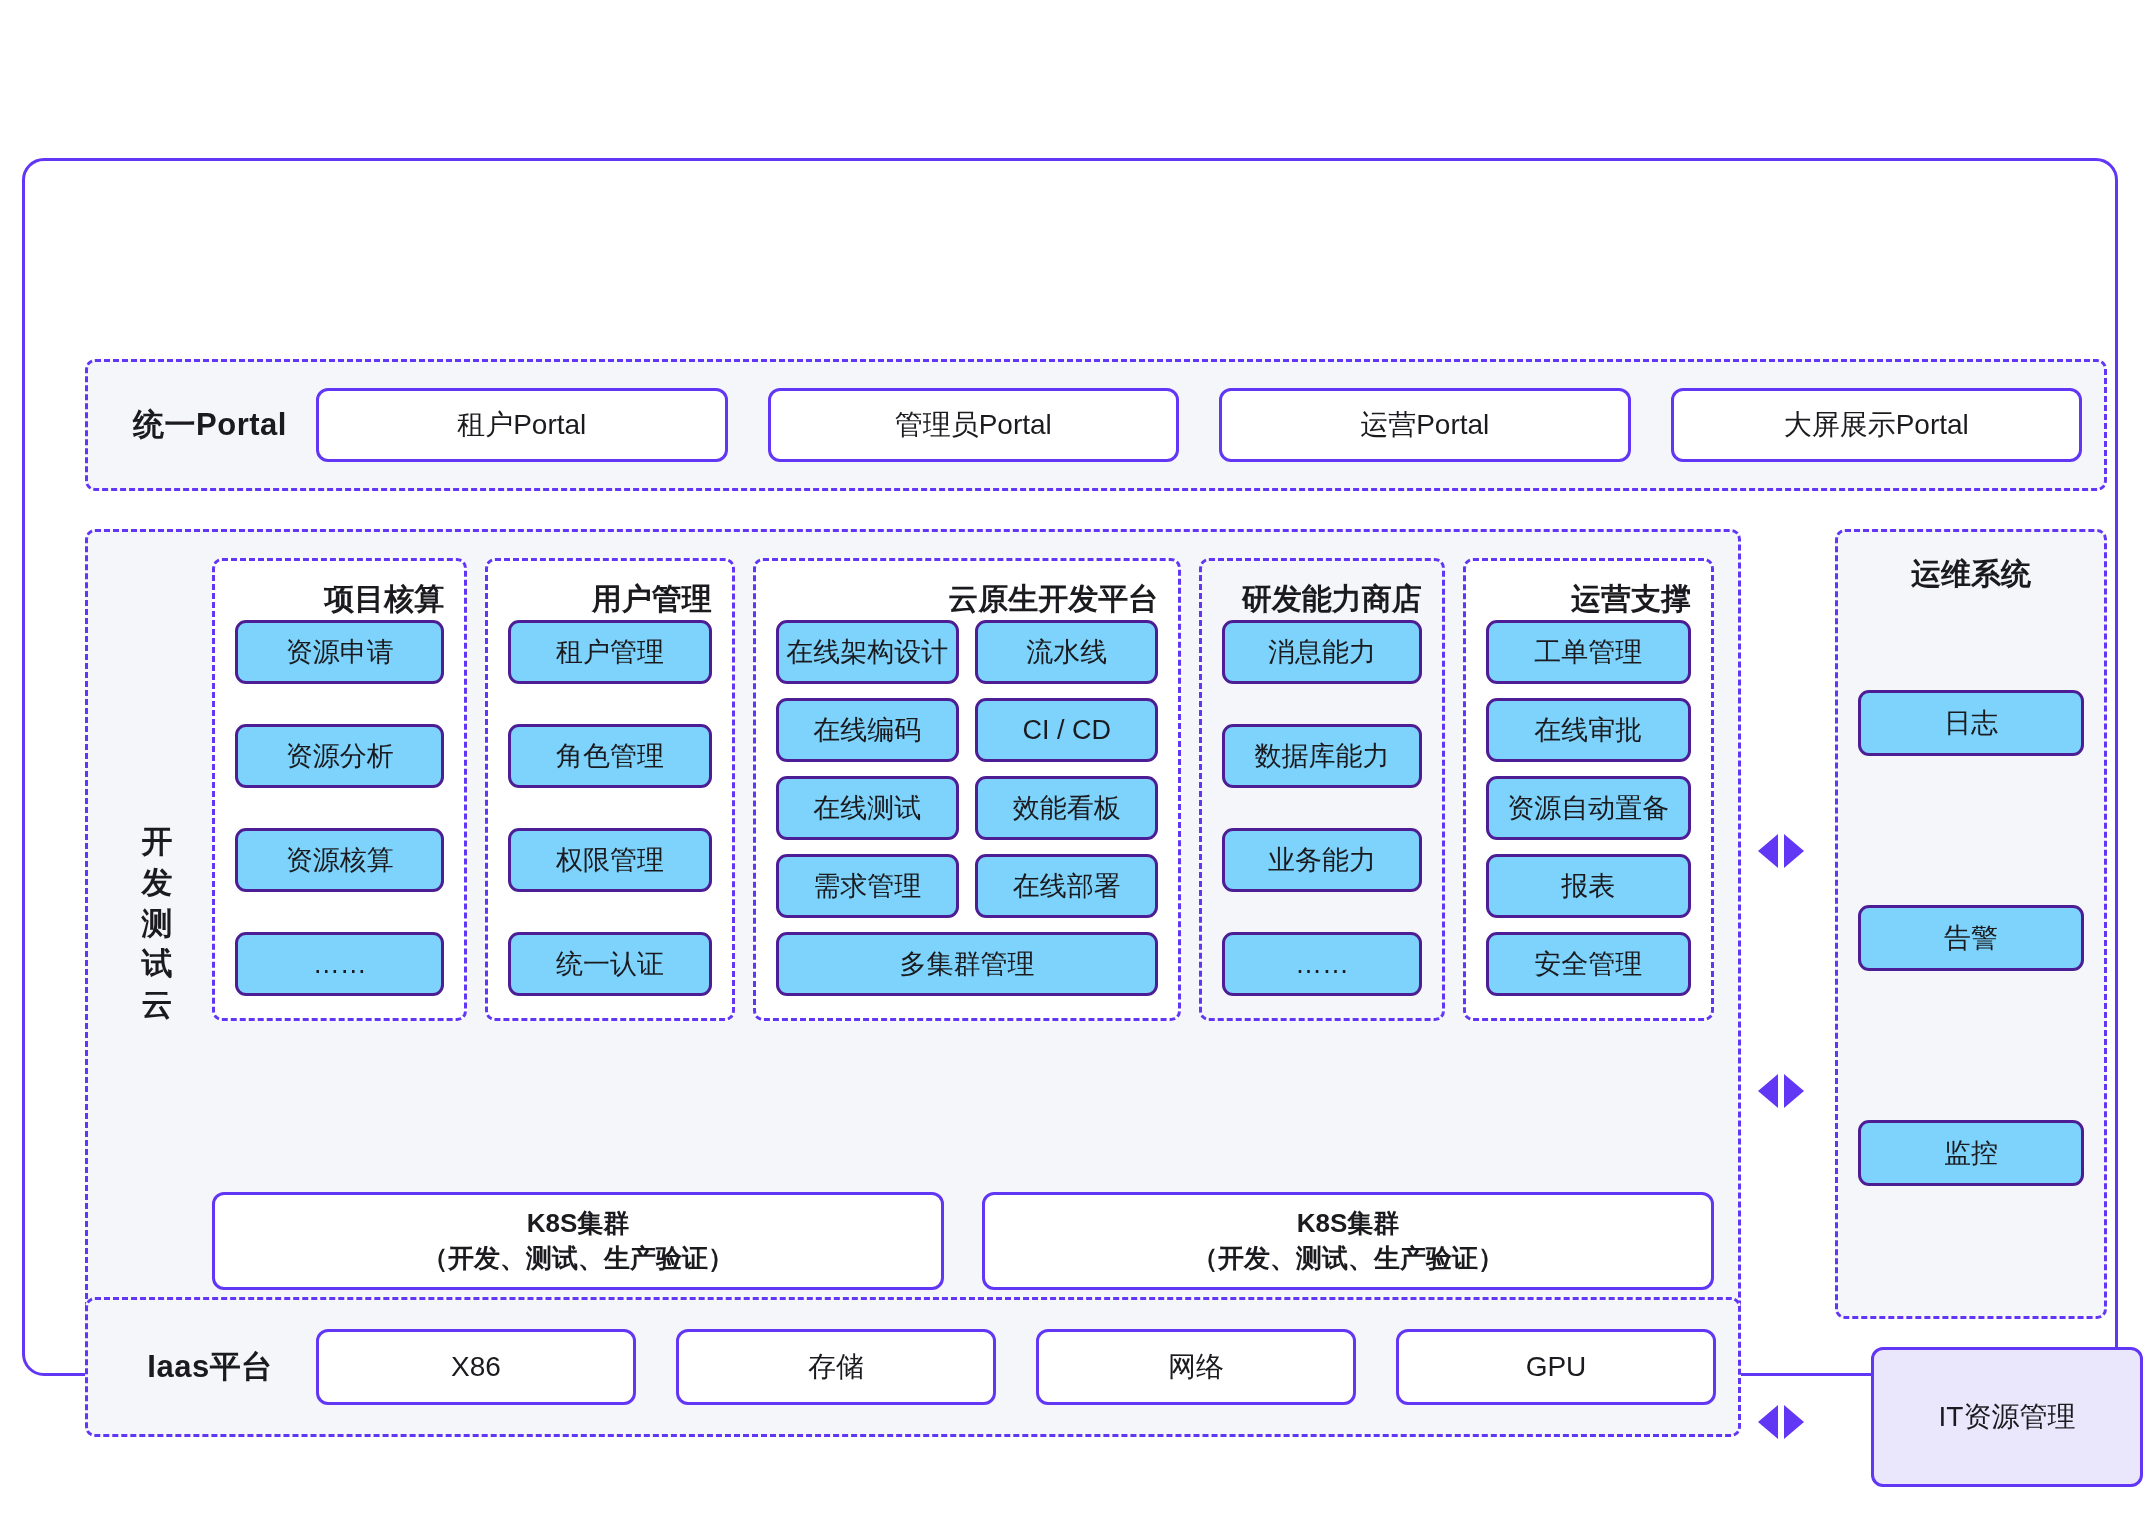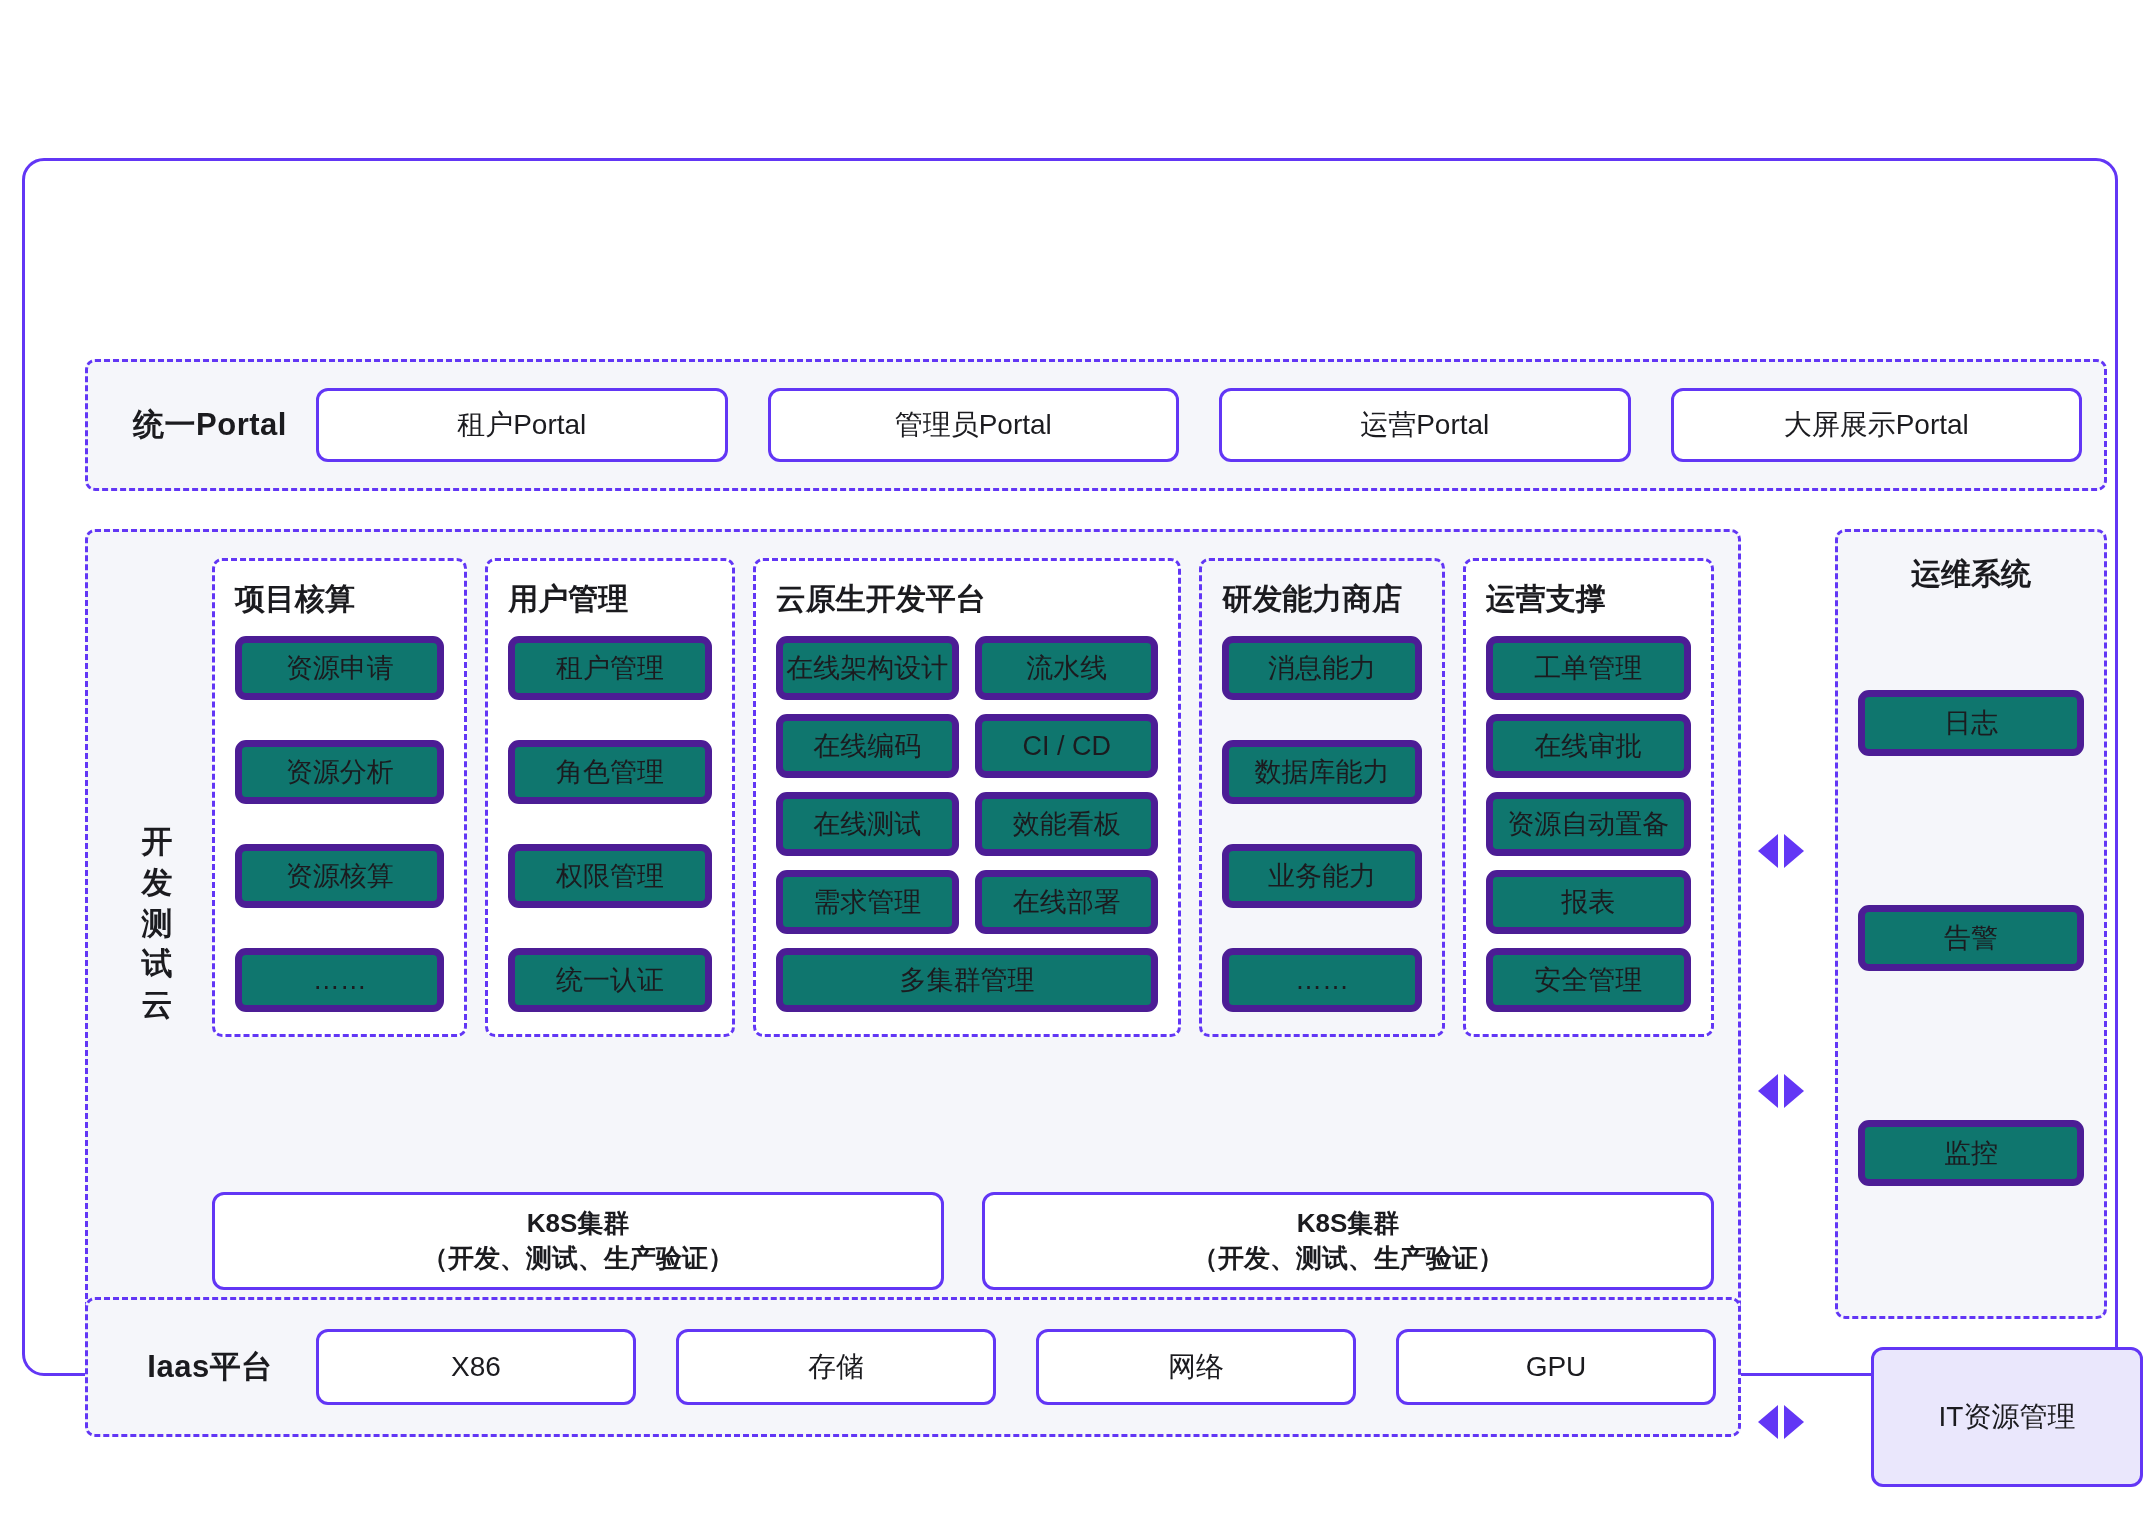--- a/index.html
+++ b/index.html
@@ -124,34 +124,33 @@
     box-sizing: border-box;
     padding: 18px 20px 22px;
     display: flex;
     flex-direction: column;
   }
   .col.white { background: #ffffff; }
   .col.gray  { background: #f5f6fa; }
   .col-title {
     font-size: 30px;
     font-weight: bold;
-    text-align: left;
-    margin-bottom: 16px;
+    text-align: right;
     white-space: nowrap;
   }
   .col-items {
     display: flex;
     flex-direction: column;
     flex: 1;
     justify-content: space-between;
     gap: 14px;
   }
   .chip {
-    background: #0f766e;
-    border: 7px solid #4c1d95;
+    background: #7dd3fc;
+    border: 3px solid #4c1d95;
     border-radius: 11px;
     height: 64px;
     display: flex;
     align-items: center;
     justify-content: center;
     font-size: 27px;
     box-sizing: border-box;
     white-space: nowrap;
   }
 

